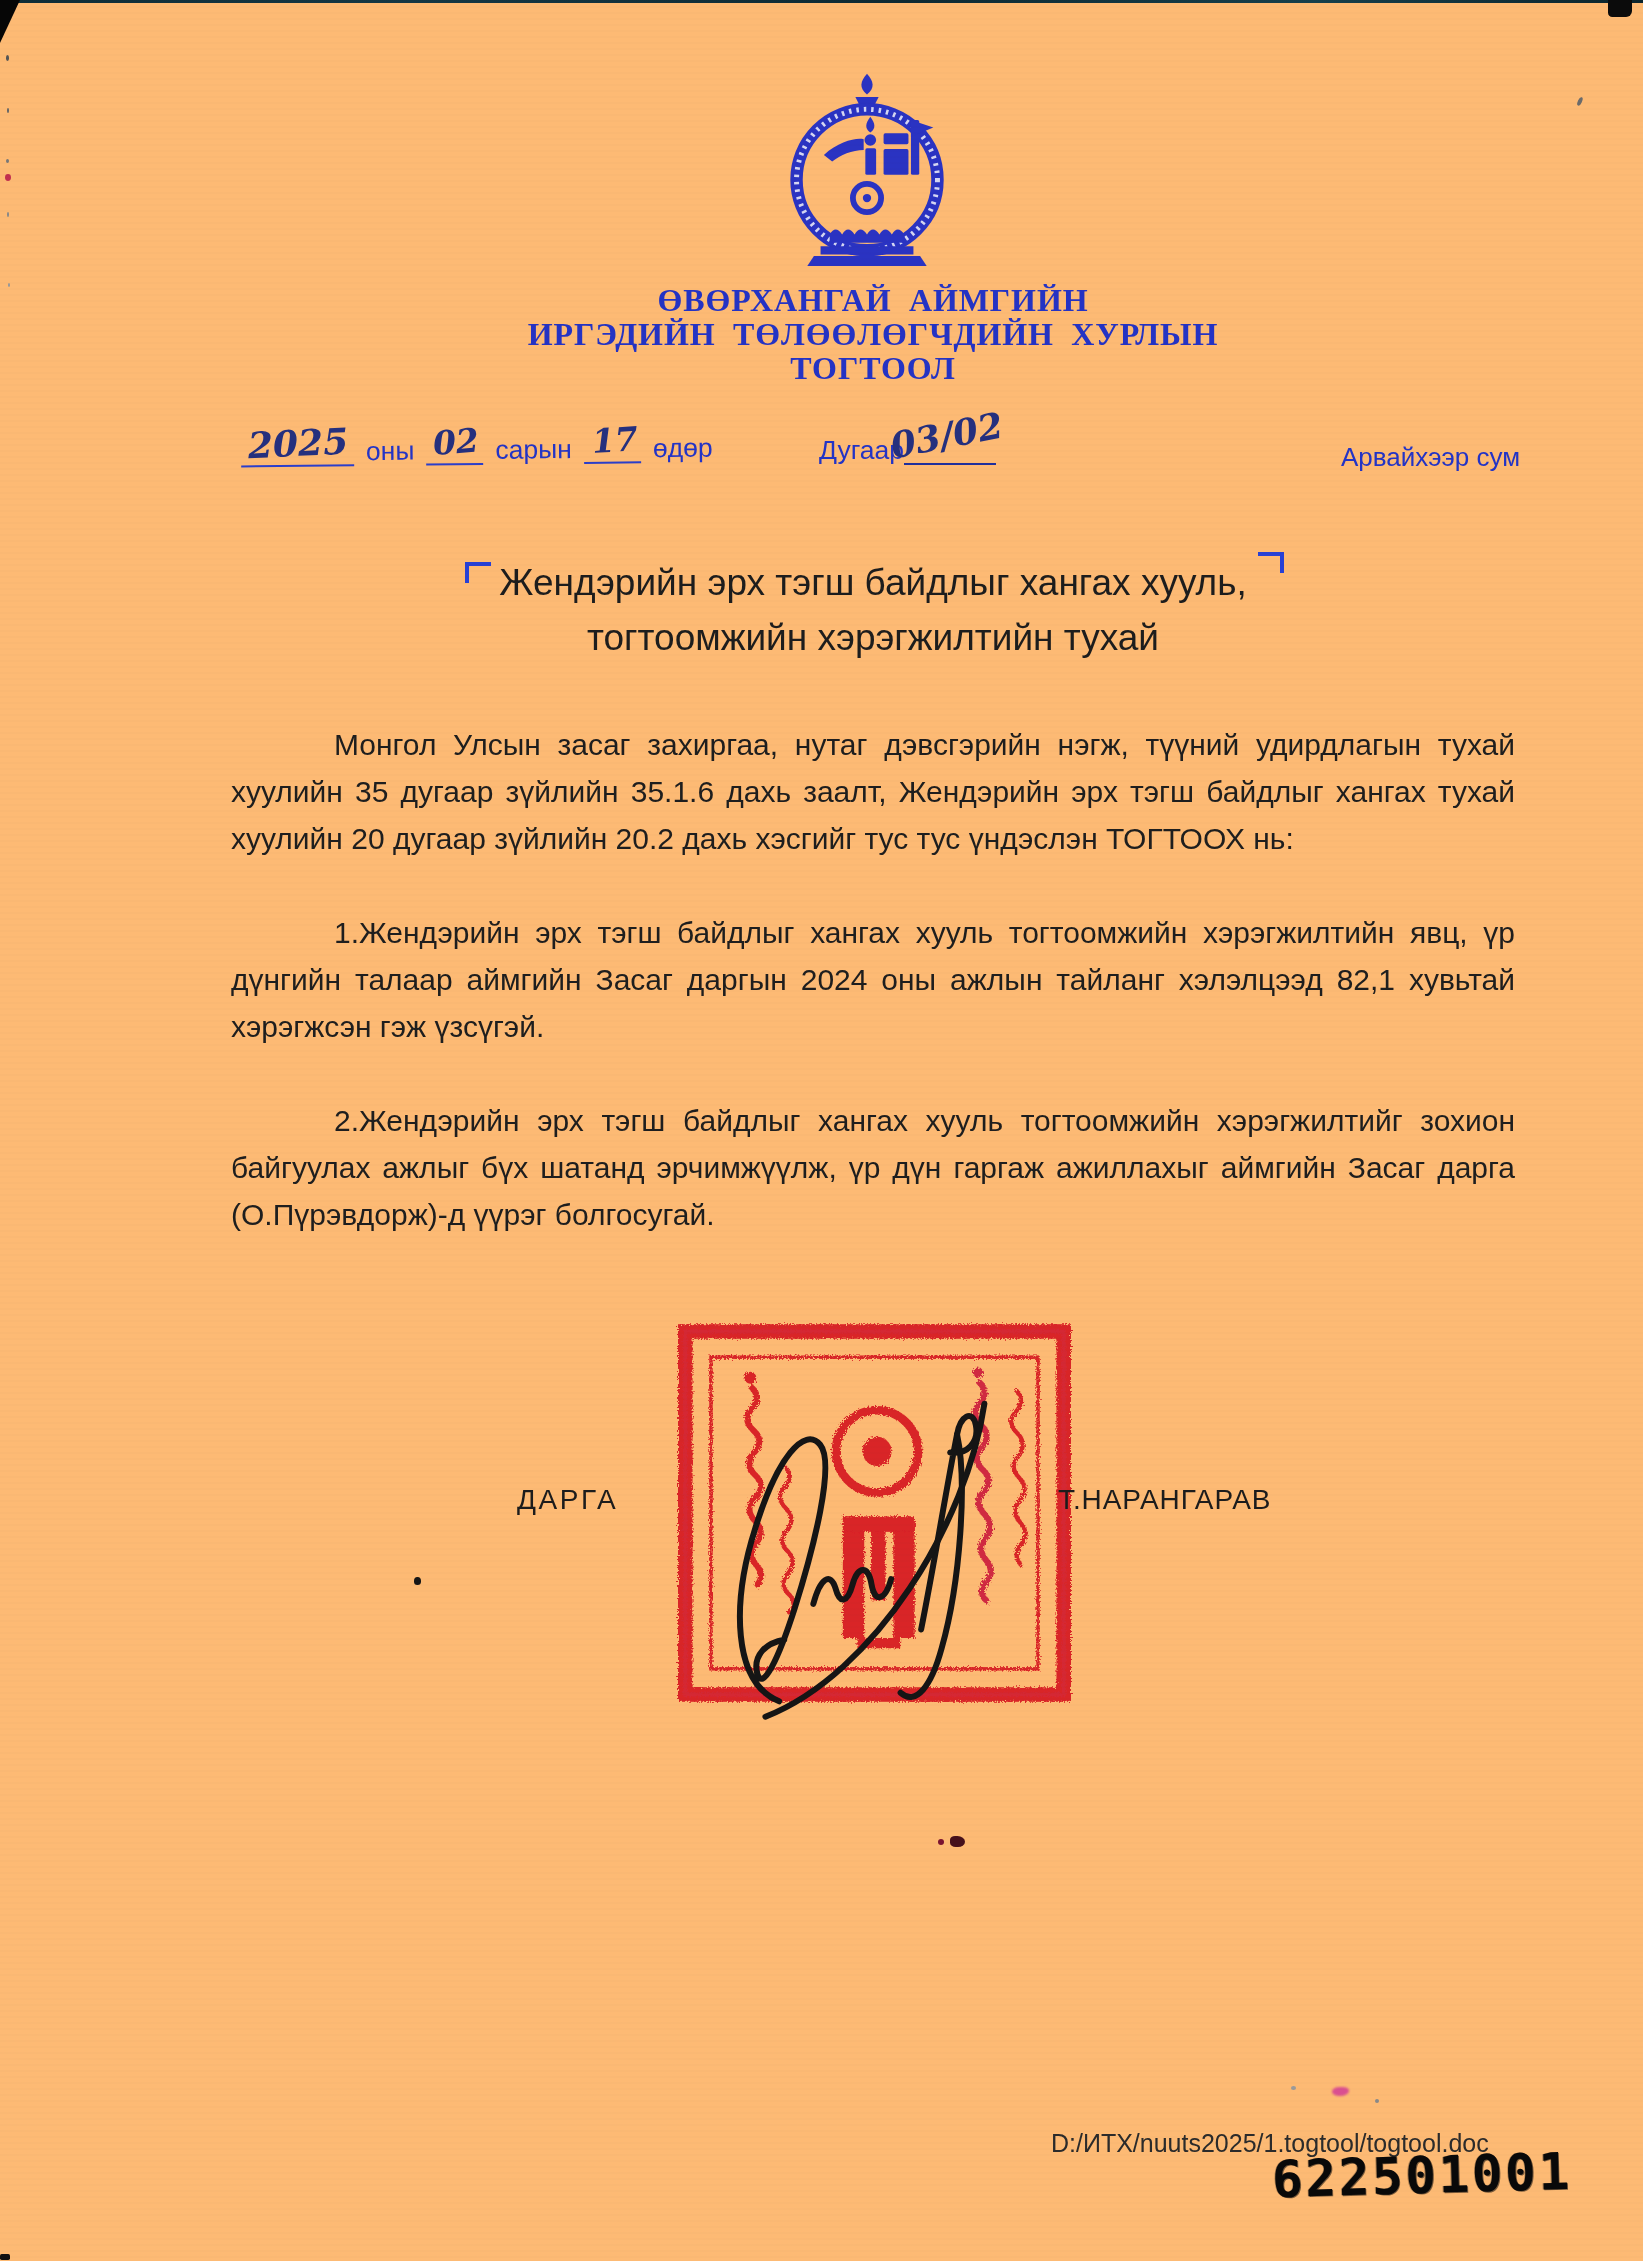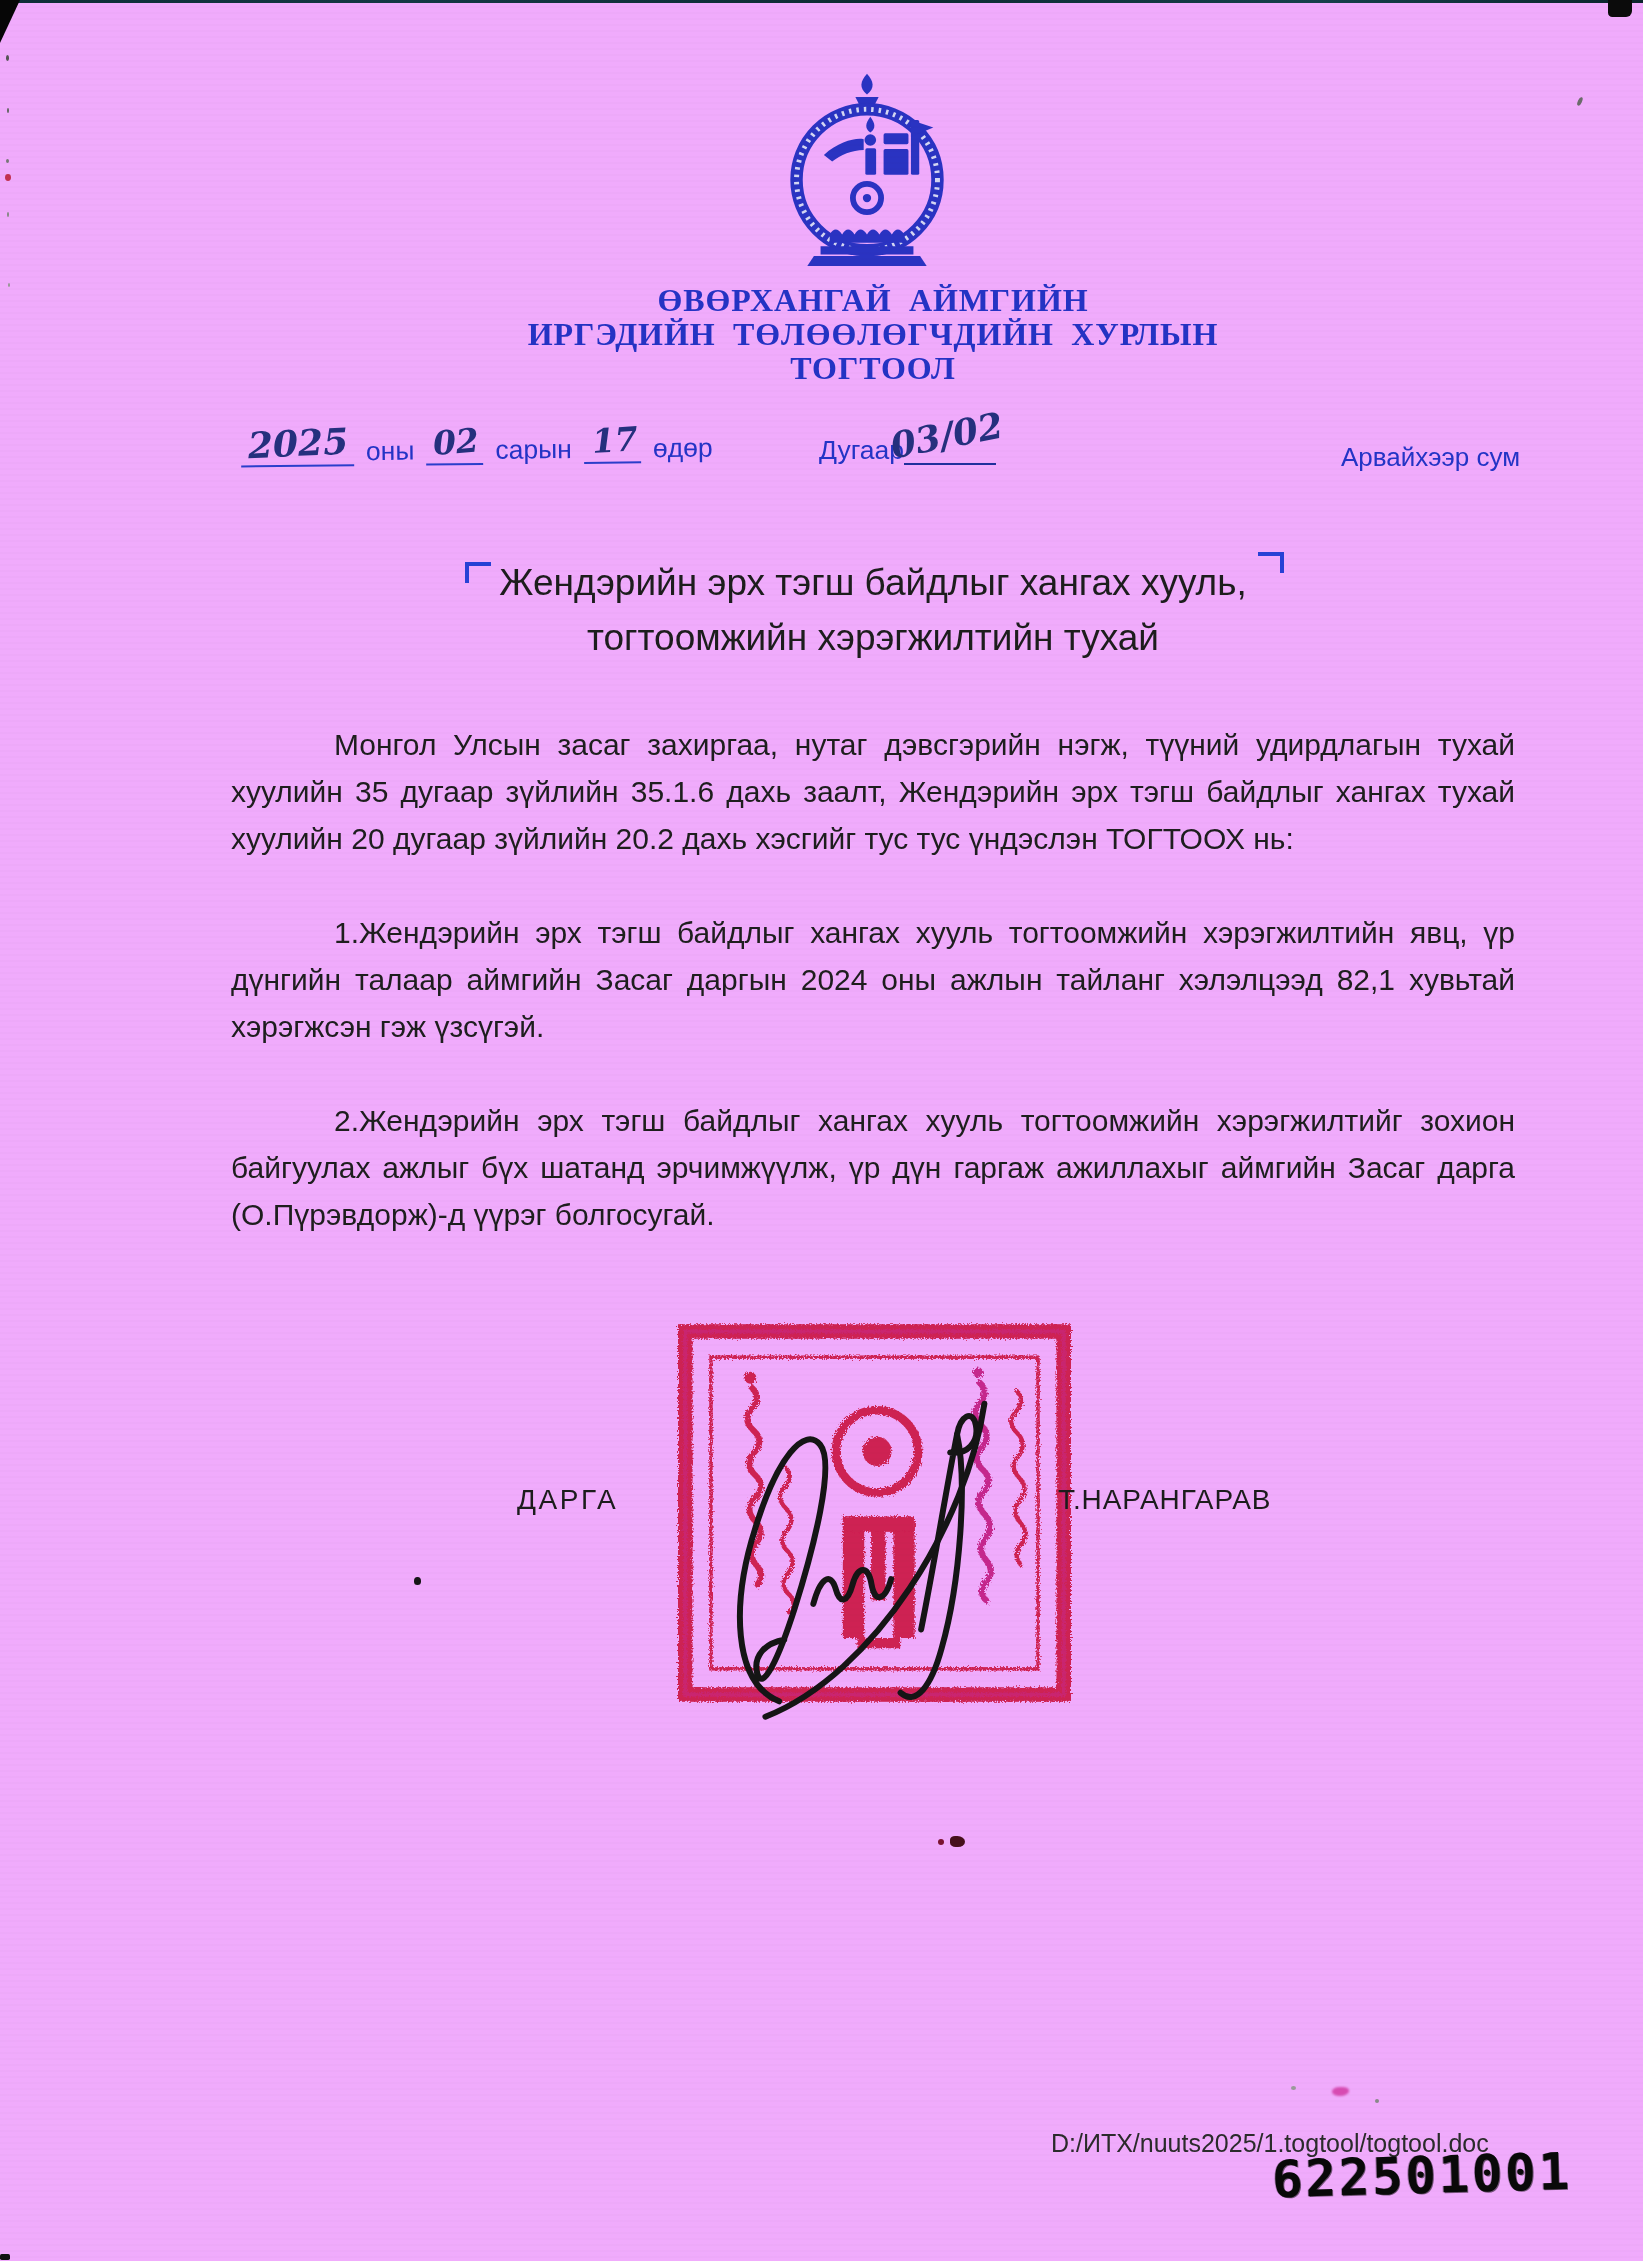--- a/index.html
+++ b/index.html
@@ -1,20 +1,20 @@
 <!DOCTYPE html>
 <html style="font-size:13.7px"><head>
 <meta charset="utf-8">
 <style>
   html,body{margin:0;padding:0;background:#e8e8e8;}
   .page{
     position:relative;
     width:1644px;height:2261px;
     margin:0 auto;
-    background:#f0abfc;
+    background:#fdba74;
     overflow:hidden;
     font-family:"Liberation Sans","DejaVu Sans",sans-serif;
     color:#1e1e1e;
   }
   
   .page::after{
     content:"";position:absolute;inset:0;pointer-events:none;
     background:repeating-linear-gradient(180deg,rgba(0,0,0,0.012) 0 1.7px,rgba(0,0,0,0) 1.7px 6px);
   }
 

